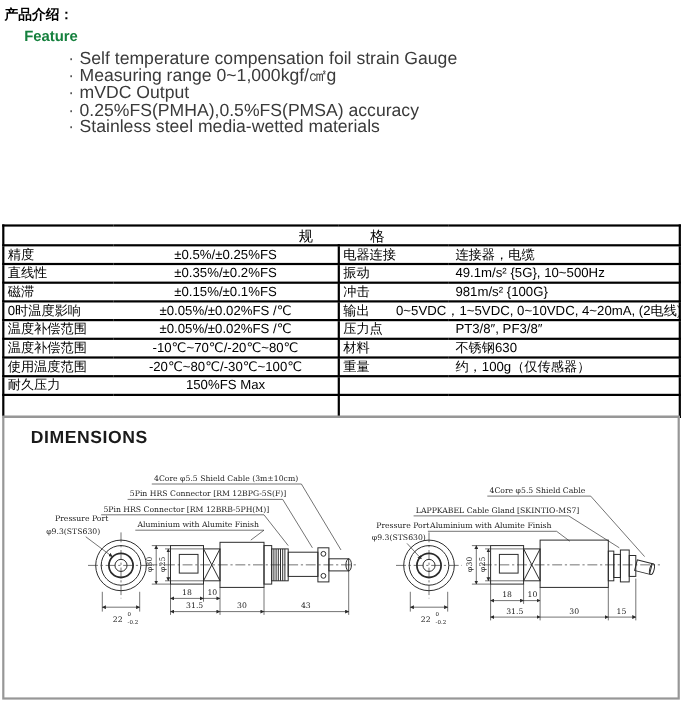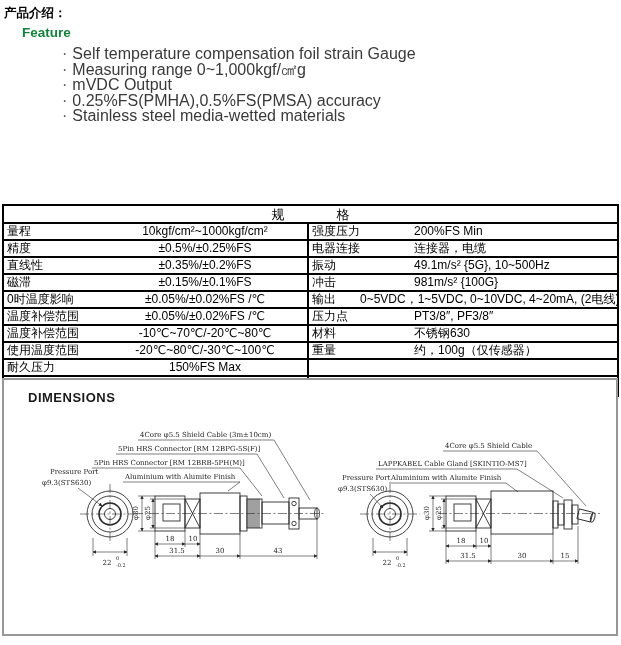--- a/index.html
+++ b/index.html
@@ -21,21 +21,21 @@
   .spec th,.spec td{border:2px solid #000;height:15px;line-height:15px;padding:0 3px;
              font-weight:normal;white-space:nowrap;overflow:hidden;}
   .spec th{font-size:13px;height:16px;text-align:center;}
   .spec td.lbl{border-right:0;}
   .spec td.valL{border-left:0;text-align:center;}
   .spec td.valR{border-left:0;padding-left:6px;}
   .spec td.valFull{padding-left:3px;}
   .spec td.valFull .out-lbl{display:inline-block;width:48px;}
   .spec tr.last td{height:18px;}
   .dims-box{position:absolute;left:2px;top:378px;width:612px;height:254px;border:2px solid #979797;background:#fff;}
-  .dims-title{position:absolute;left:24px;top:10px;font-size:13px;font-weight:bold;letter-spacing:0.5px;color:#1a1a1a;text-align:center;}
+  .dims-title{position:absolute;left:24px;top:10px;font-size:16px;font-weight:bold;letter-spacing:0.5px;color:#1a1a1a;text-align:center;}
   svg.drawing{position:absolute;}
   svg.drawing .ln{stroke:#2a2a2a;stroke-width:0.9;fill:none;}
   svg.drawing .thin{stroke:#2a2a2a;stroke-width:0.6;fill:none;}
   svg.drawing .thick{stroke:#2a2a2a;stroke-width:1.6;fill:none;}
   svg.drawing .cl{stroke:#2a2a2a;stroke-width:0.6;fill:none;stroke-dasharray:9 2.5 2 2.5;}
   svg.drawing text{font-family:"DejaVu Serif","Liberation Serif",serif;fill:#1d1d1d;font-size:7px;}
   svg.drawing text.dim{text-anchor:middle;}
   svg.drawing text.tol{font-size:5px;}
 </style>
 </head>
@@ -60,26 +60,20 @@
     <colgroup>
         <col style="width:100px">
         <col style="width:205px">
         <col style="width:100px">
         <col style="width:210px">
       </colgroup>
     <tbody>
         <tr>
           <th colspan="4">规　　　　格</th>
         </tr>
-    <tr>
-      <td class="lbl">量程</td>
-          <td class="valL">10kgf/cm²~1000kgf/cm²</td>
-      <td class="lbl">强度压力</td>
-          <td class="valR">200%FS Min</td>
-    </tr>
     <tr>
       <td class="lbl">精度</td>
           <td class="valL">±0.5%/±0.25%FS</td>
       <td class="lbl">电器连接</td>
           <td class="valR">连接器，电缆</td>
     </tr>
     <tr>
       <td class="lbl">直线性</td>
           <td class="valL">±0.35%/±0.2%FS</td>
       <td class="lbl">振动</td>

